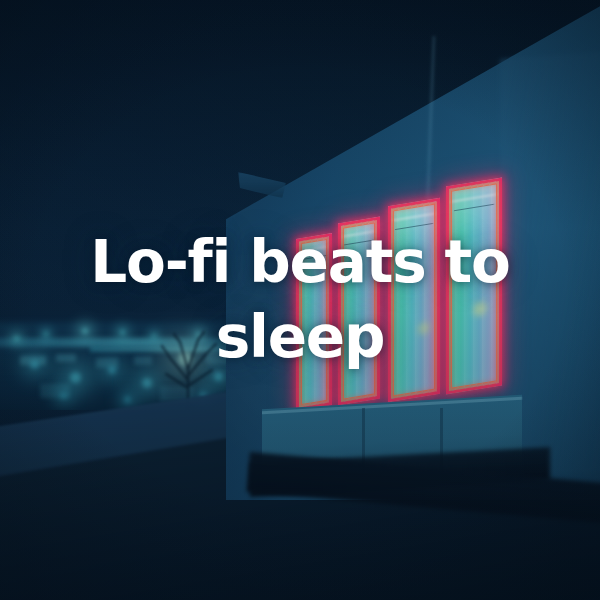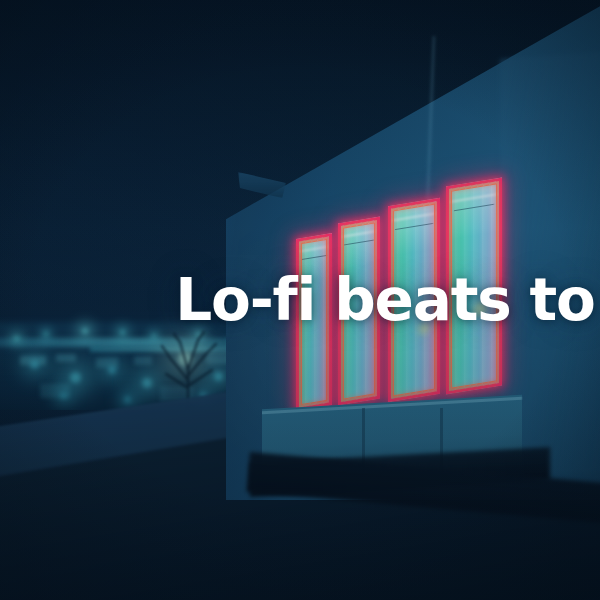--- a/index.html
+++ b/index.html
@@ -291,21 +291,21 @@
     background: radial-gradient(105% 85% at 50% 48%, rgba(0,0,0,0) 42%, rgba(3,12,22,0.45) 78%, rgba(2,9,17,0.72) 100%);
     pointer-events: none;
   }
 
   
   .title-wrap {
     position: absolute;
     inset: 0;
     display: flex;
     flex-direction: column;
-    align-items: flex-end;
+    align-items: center;
     justify-content: center;
     pointer-events: none;
   }
   .title {
     width: 430px;
     text-align: center;
     color: #ffffff;
     font-family: "DejaVu Sans", sans-serif;
     font-weight: 700;
     font-size: 58px;
@@ -434,16 +434,16 @@
   <div class="sill-line"></div>
   <div class="sill-div" style="left:362px;"></div>
   <div class="sill-div" style="left:440px;"></div>
   <div class="base-shadow"></div>
   <div class="curb"></div>
 
   <div class="grade"></div>
   <div class="vignette"></div>
 
   <div class="title-wrap">
-    <h1 class="title"><span>Lo-fi beats to</span><br></h1>
+    <h1 class="title"><span>Lo-fi beats to</span><br><span>sleep</span></h1>
   </div>
 
 </div>
 
 </body></html>

